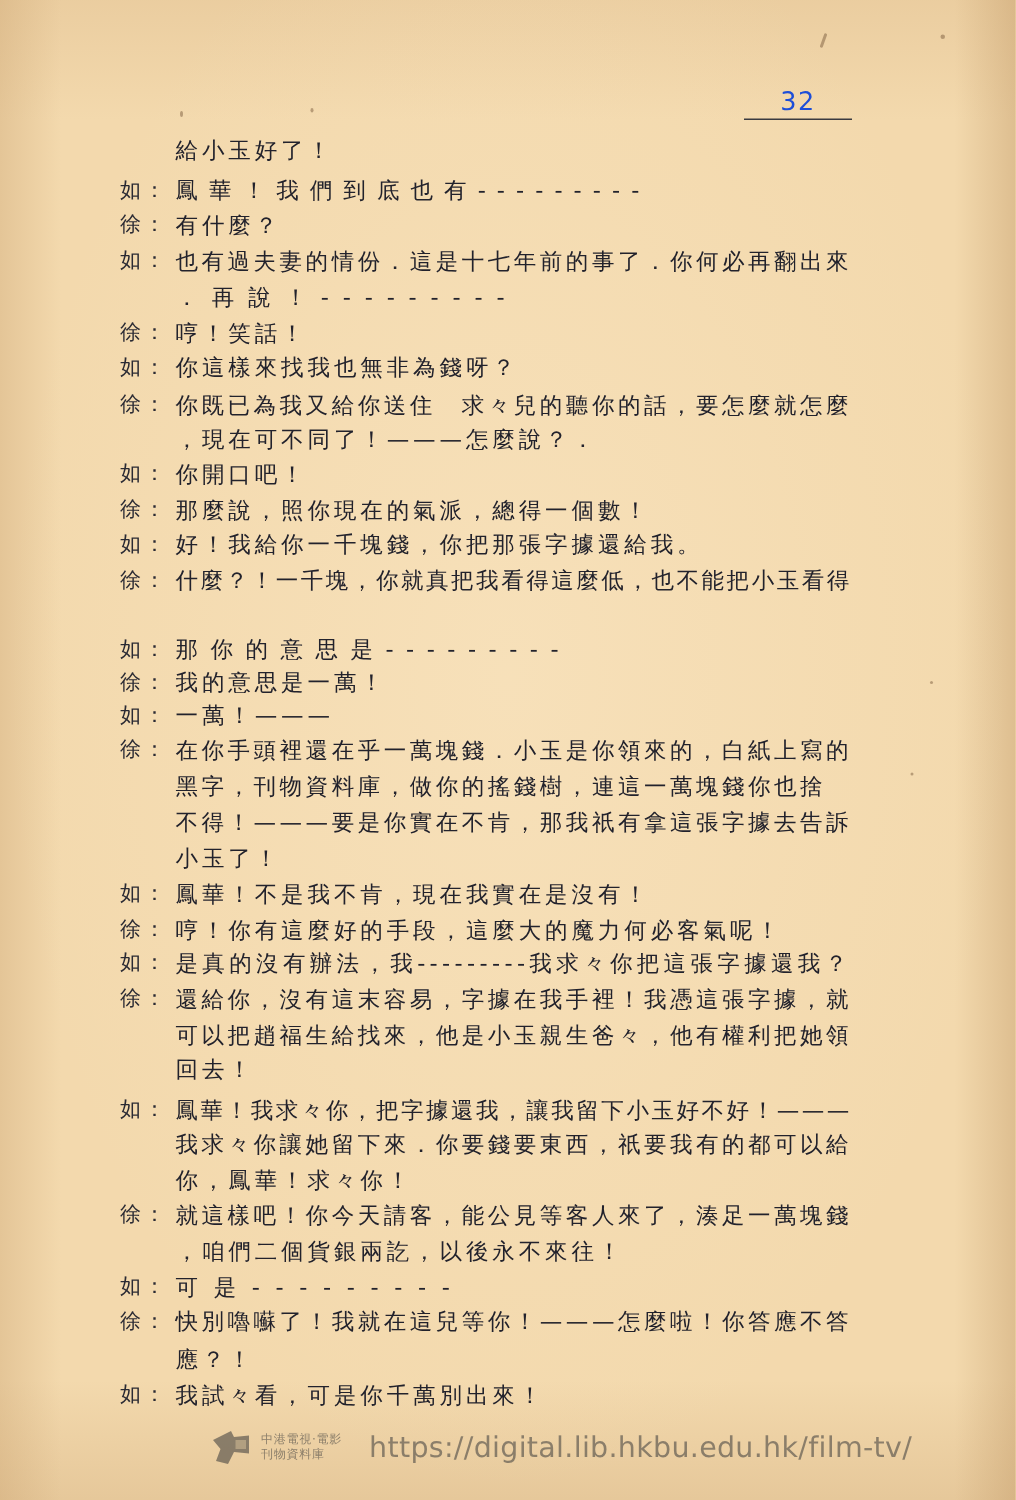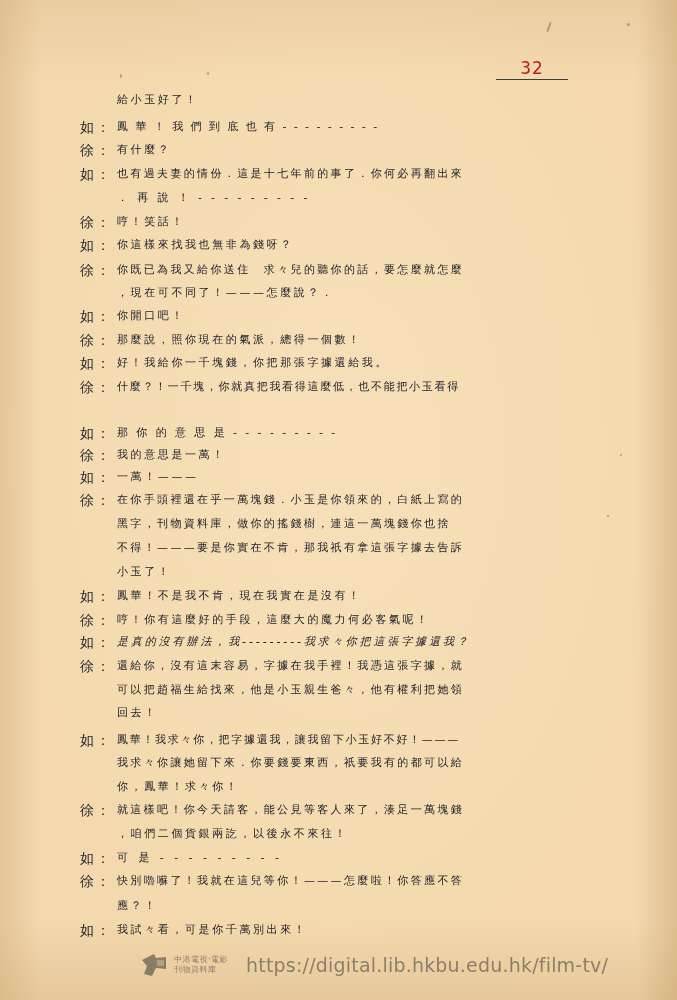--- a/index.html
+++ b/index.html
@@ -9,41 +9,41 @@
     background: #f3d9ad;
     background-image:
       radial-gradient(ellipse at 50% 45%, rgba(250,230,195,0.55) 0%, rgba(250,230,195,0) 70%),
       linear-gradient(90deg, rgba(200,160,110,0.35) 0%, rgba(200,160,110,0) 6%, rgba(200,160,110,0) 94%, rgba(190,150,100,0.4) 100%),
       linear-gradient(180deg, rgba(210,170,120,0.25) 0%, rgba(210,170,120,0) 8%, rgba(210,170,120,0) 92%, rgba(200,160,110,0.3) 100%);
     font-family: "DejaVu Sans", sans-serif;
     color: #1f1f2a;
   }
   .page-number {
     position: absolute; left: 496px; top: 58px; width: 72px;
-    text-align: center; font-size: 17px; color: #b91c1c;
+    text-align: center; font-size: 17px; color: #1d4ed8;
     font-family: "DejaVu Sans", sans-serif; letter-spacing: 1px;
     line-height: 20px;
   }
   .page-number-rule {
     position: absolute; left: 496px; top: 79px; width: 72px; height: 1px;
     background: #3a3a40;
   }
   .line {
     position: absolute; left: 0; height: 22px; white-space: nowrap;
     font-size: 15px; line-height: 22px; letter-spacing: 4.2px;
     color: #22222c;
   }
   .speaker {
     position: absolute; left: 80px; width: 34px; height: 22px;
     font-size: 14px; line-height: 22px; letter-spacing: 2px;
     color: #2a2a33; white-space: nowrap;
   }
   .text {
     position: absolute; left: 117px; height: 22px;
-    font-size: 11px; line-height: 22px; white-space: nowrap;
+    font-size: 15px; line-height: 22px; white-space: nowrap;
     font-family: "DejaVu Sans", sans-serif;
   }
   .watermark {
     position: absolute; left: 140px; top: 950px; height: 30px;
     display: flex; align-items: center; gap: 6px;
     opacity: 0.55;
   }
   .wm-logo {
     width: 28px; height: 26px; position: relative;
   }
@@ -160,21 +160,21 @@
       <div class="line" style="top: 585px; width: 677px;">
         <span class="speaker">如：</span>
         <span class="text" style="letter-spacing: 2.6px;">鳳華！不是我不肯，現在我實在是沒有！</span>
       </div>
       <div class="line" style="top: 609px; width: 677px;">
         <span class="speaker">徐：</span>
         <span class="text" style="letter-spacing: 2.6px;">哼！你有這麼好的手段，這麼大的魔力何必客氣呢！</span>
       </div>
       <div class="line" style="top: 631px; width: 677px;">
         <span class="speaker">如：</span>
-        <span class="text" style="letter-spacing: 2.9px; font-style: italic;">是真的沒有辦法，我---------我求々你把這張字據還我？</span>
+        <span class="text" style="letter-spacing: 2.9px;">是真的沒有辦法，我---------我求々你把這張字據還我？</span>
       </div>
       <div class="line" style="top: 655px; width: 677px;">
         <span class="speaker">徐：</span>
         <span class="text" style="letter-spacing: 2.35px;">還給你，沒有這末容易，字據在我手裡！我憑這張字據，就</span>
       </div>
       <div class="line" style="top: 679px; width: 677px;">
         <span class="speaker"></span>
         <span class="text" style="letter-spacing: 2.35px;">可以把趙福生給找來，他是小玉親生爸々，他有權利把她領</span>
       </div>
       <div class="line" style="top: 702px; width: 677px;">

